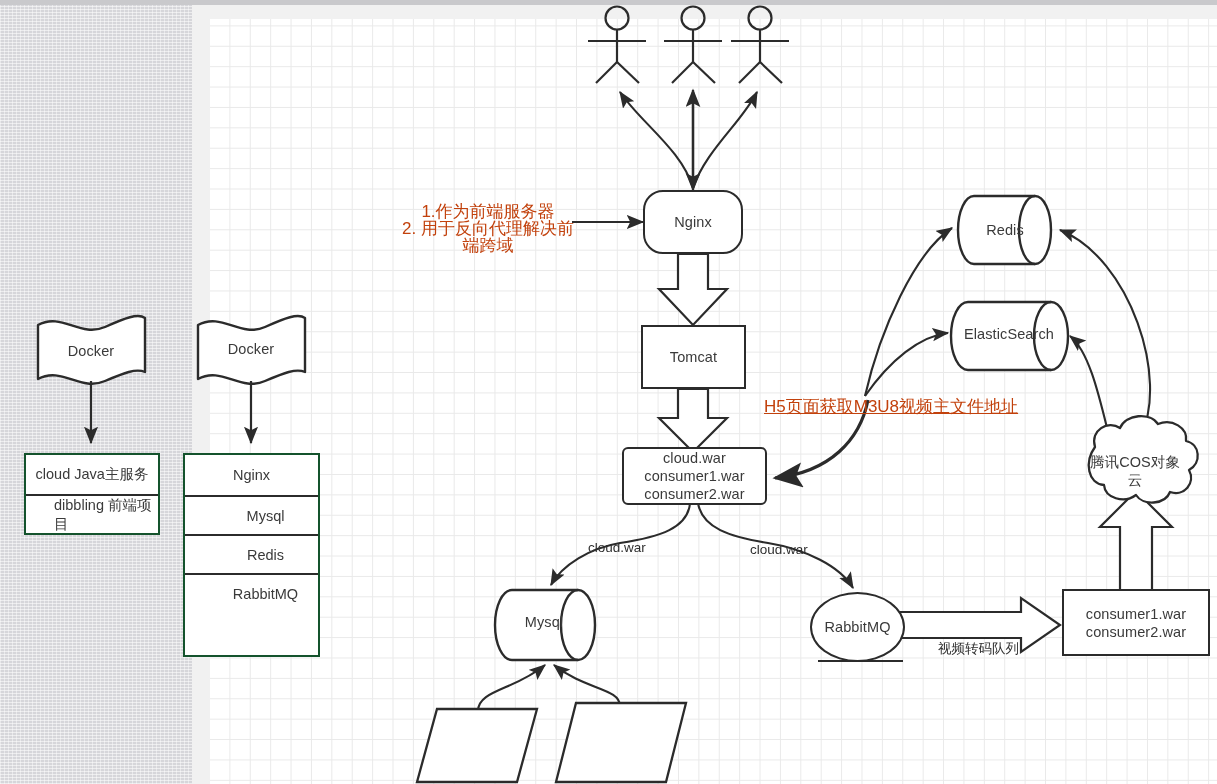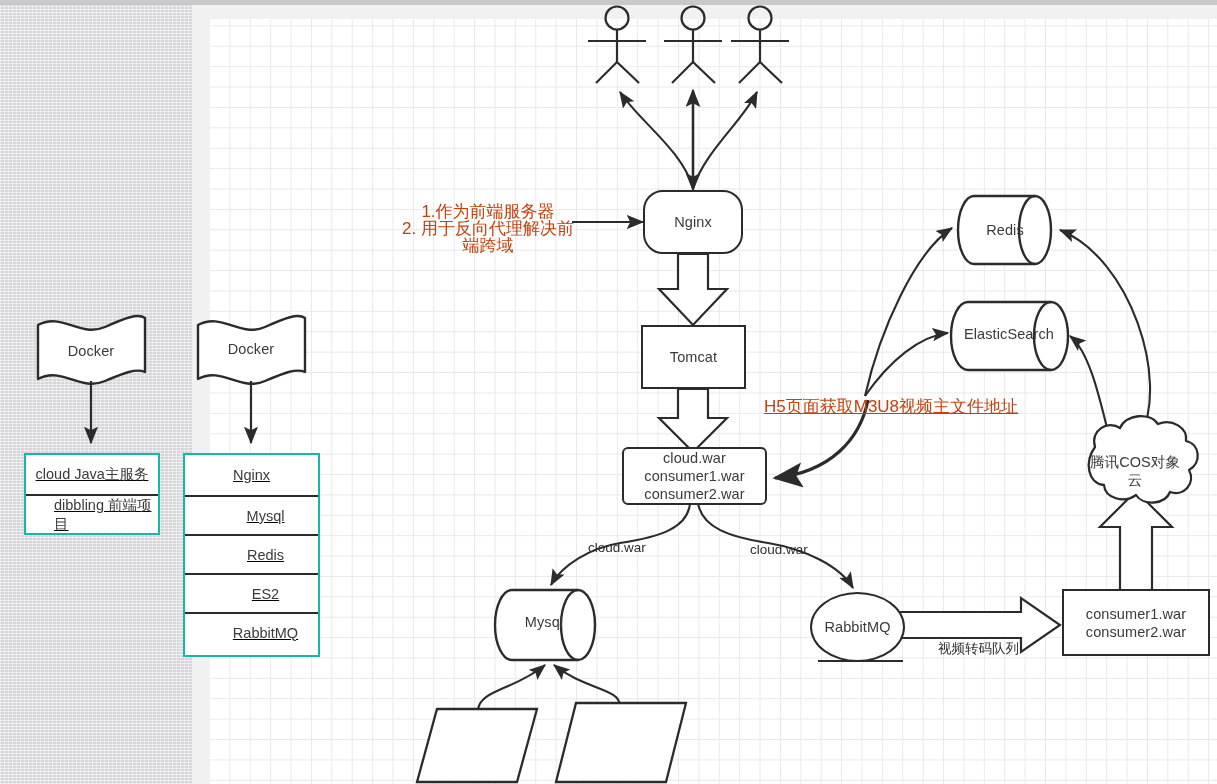--- a/index.html
+++ b/index.html
@@ -62,21 +62,21 @@
   }
   .elabel{
     position:absolute;
     color:#2f2f2f;
     font-size:13.5px;
     line-height:16px;
     white-space:nowrap;
   }
 
   
-  .listbox{position:absolute;border:2px solid #14b8a6;background:#fff;box-sizing:border-box;text-decoration:underline;}
+  .listbox{position:absolute;border:2px solid #14532d;background:#fff;box-sizing:border-box;}
   .listbox .row{
     display:flex;align-items:center;justify-content:center;
     color:#3a3a3a;font-size:14.5px;box-sizing:border-box;
   }
   .listbox .row + .row{border-top:2px solid #2b2b2b;padding-left:28px;}
 
   
   .rectnode{
     position:absolute;border:2.2px solid #2b2b2b;background:#fff;box-sizing:border-box;
     display:flex;align-items:center;justify-content:center;
@@ -245,17 +245,16 @@
 
   <div class="listbox" style="left:24px;top:453px;width:136px;height:82px;">
     <div class="row" style="height:39px;">cloud  Java主服务</div>
     <div class="row" style="height:39px;">dibbling  前端项目</div>
   </div>
 
   <div class="listbox" style="left:183px;top:453px;width:137px;height:204px;">
     <div class="row" style="height:40px;">Nginx</div>
     <div class="row" style="height:39px;">Mysql</div>
     <div class="row" style="height:39px;">Redis</div>
-    <div class="row" style="height:39px;">ES2</div>
     <div class="row" style="height:39px;">RabbitMQ</div>
   </div>
 
 </div>
 
 </body></html>

